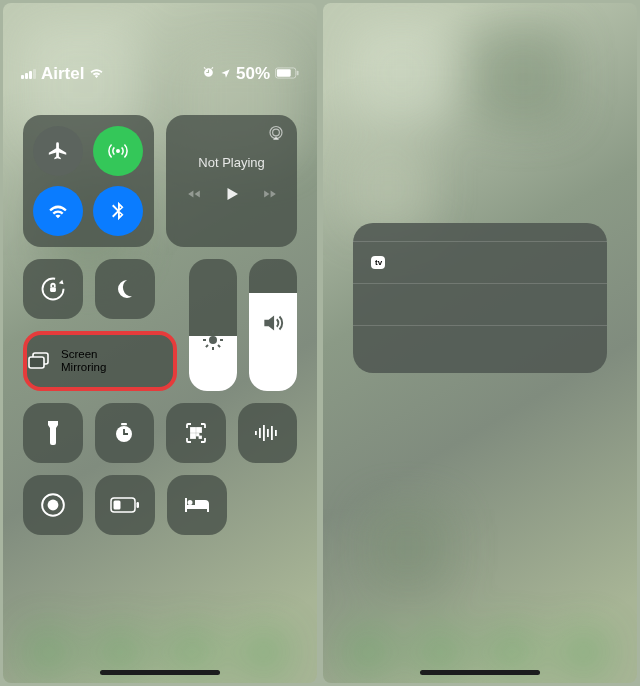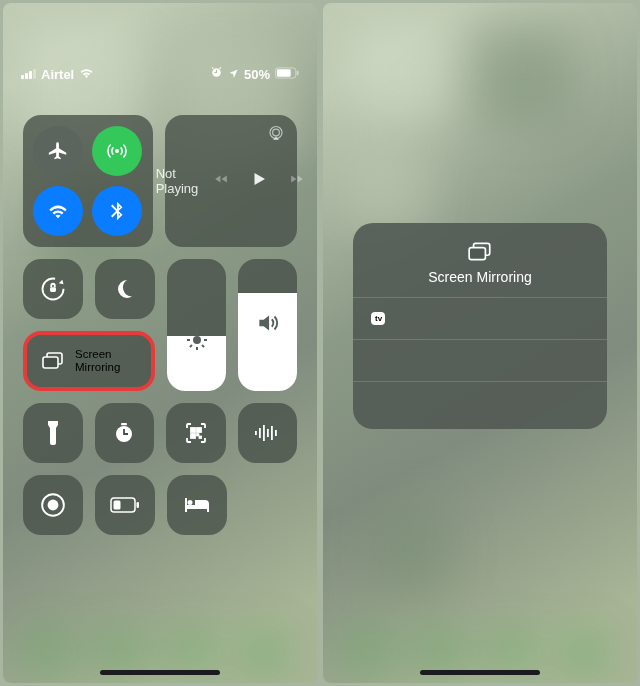--- a/index.html
+++ b/index.html
@@ -26,51 +26,51 @@
   .blob.a { background: rgba(215,225,205,.6); }
   .blob.b { background: rgba(120,140,115,.55); }
   .blob.c { background: rgba(200,210,185,.5); }
   .blob.g { background: rgba(90,170,90,.7); border-radius: 50%; }
   .content { position: absolute; inset: 0; }
 
   
   .status {
     display: flex; justify-content: space-between; align-items: center;
     padding: 0 18px; height: 42px; margin-top: 50px;
-    color: #fff; font-size: 13px; font-weight: 600;
+    color: #fff; font-size: 17px; font-weight: 600;
   }
   .status .left, .status .right { display:flex; gap:5px; align-items:center; }
   .bars { display:flex; gap:1px; align-items:flex-end; }
   .bars i { width:3px; background:#fff; display:block; border-radius:1px; }
   .bars i:nth-child(1){height:4px} .bars i:nth-child(2){height:6px}
   .bars i:nth-child(3){height:8px} .bars i:nth-child(4){height:10px; background:rgba(255,255,255,.35)}
 
   
   .cc { padding: 0 20px; margin-top: 20px; }
   .tile {
     background: rgba(70,80,72,.78);
     border-radius: 18px;
     display:flex; align-items:center; justify-content:center;
     color:#fff;
   }
   .row1 { display:flex; gap:12px; }
   .conn { width:132px; height:132px; display:grid; grid-template-columns:1fr 1fr; grid-template-rows:1fr 1fr; padding:10px; gap:8px;}
   .conn .circ { width:50px;height:50px;border-radius:50%;display:flex;align-items:center;justify-content:center; }
   .c-gray{background:#5c645e} .c-green{background:#34c759} .c-blue{background:#0a7cff}
-  .music { width:132px; height:132px; flex-direction:row; gap:14px; position:relative; }
+  .music { width:132px; height:132px; flex-direction:column; gap:14px; position:relative; }
   .music .title { font-size:13px; color:rgba(255,255,255,.85) }
   .music .ap { position:absolute; top:10px; right:12px; }
   .music .controls { display:flex; gap:20px; align-items:center; opacity:.9 }
 
   .row2 { display:flex; gap:12px; margin-top:12px; align-items:flex-start; }
   .col { display:flex; flex-direction:column; gap:12px; }
   .sm { width:60px; height:60px; }
   .double { display:flex; gap:12px; }
   .mir {
-    width:132px; height:60px; display:flex; gap:10px; align-items:center; justify-content:flex-start; padding-left:14px;
+    width:154px; height:60px; display:flex; gap:10px; align-items:center; justify-content:flex-start; 
     border:4px solid #e63b3b; border-radius:18px;
     background: rgba(70,80,72,.78);
   }
   .mir .txt { font-size:11.5px; line-height:13px; }
   .slider { width:60px; height:132px; border-radius:18px; background:rgba(70,80,72,.78); position:relative; overflow:hidden; display:flex; align-items:center; justify-content:center; }
   .slider .fill { position:absolute; left:0; right:0; bottom:0; background:#fff; }
   .brightness .fill { height:42%; }
   .volume .fill { height:74%; }
   .slider .ic { position:relative; z-index:1; }
   .brightness .ic { margin-top: 34px; }
@@ -308,27 +308,20 @@
     <div class="blob b" style="top:24px;left:150px;width:100px;height:100px"></div>
     <div class="blob c" style="top:140px;left:20px;width:90px;height:90px"></div>
     <div class="blob b" style="top:500px;left:40px;width:90px;height:90px"></div>
     <div class="blob g" style="bottom:10px;left:24px;width:42px;height:42px"></div>
     <div class="blob g" style="bottom:10px;left:96px;width:42px;height:42px"></div>
     <div class="blob g" style="bottom:10px;left:168px;width:42px;height:42px"></div>
     <div class="blob g" style="bottom:10px;left:240px;width:42px;height:42px"></div>
   </div>
   <div class="content">
     <div class="sheet">
-      <div class="hdr">
-        <svg width="26" height="22" viewBox="0 0 24 20" fill="none" stroke="#fff" stroke-width="1.6">
-            <rect x="6" y="2" width="15" height="11" rx="2"></rect>
-            <rect x="2" y="6" width="15" height="11" rx="2" fill="rgba(80,88,82,1)"></rect>
-          </svg>
-        <div class="t">Screen Mirroring</div>
-      </div>
       <div class="row">
         <span class="badge">
             <span>tv</span>
           </span>
       </div>
       <div class="row"></div>
       <div class="row"></div>
     </div>
     <div class="home-ind"></div>
   </div>

